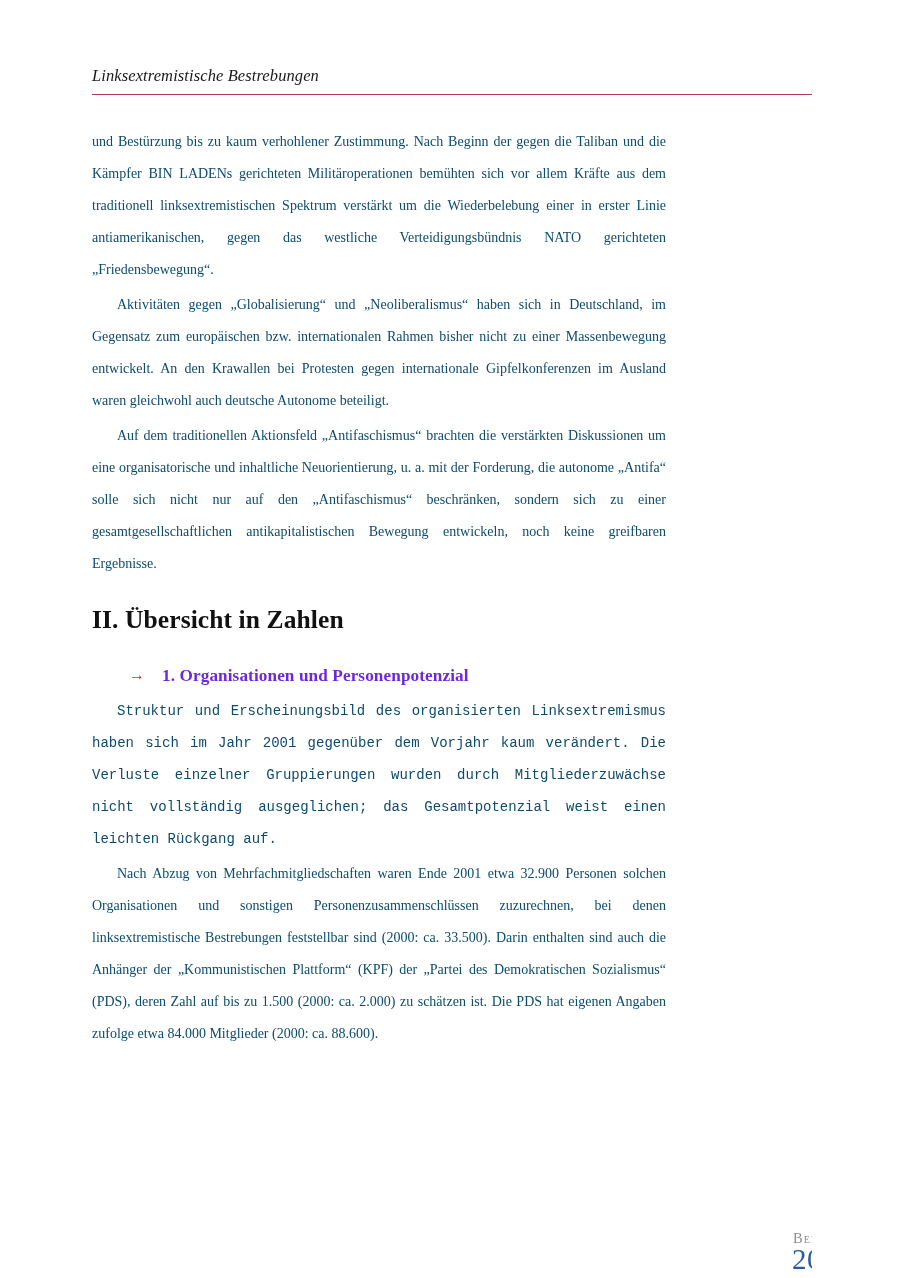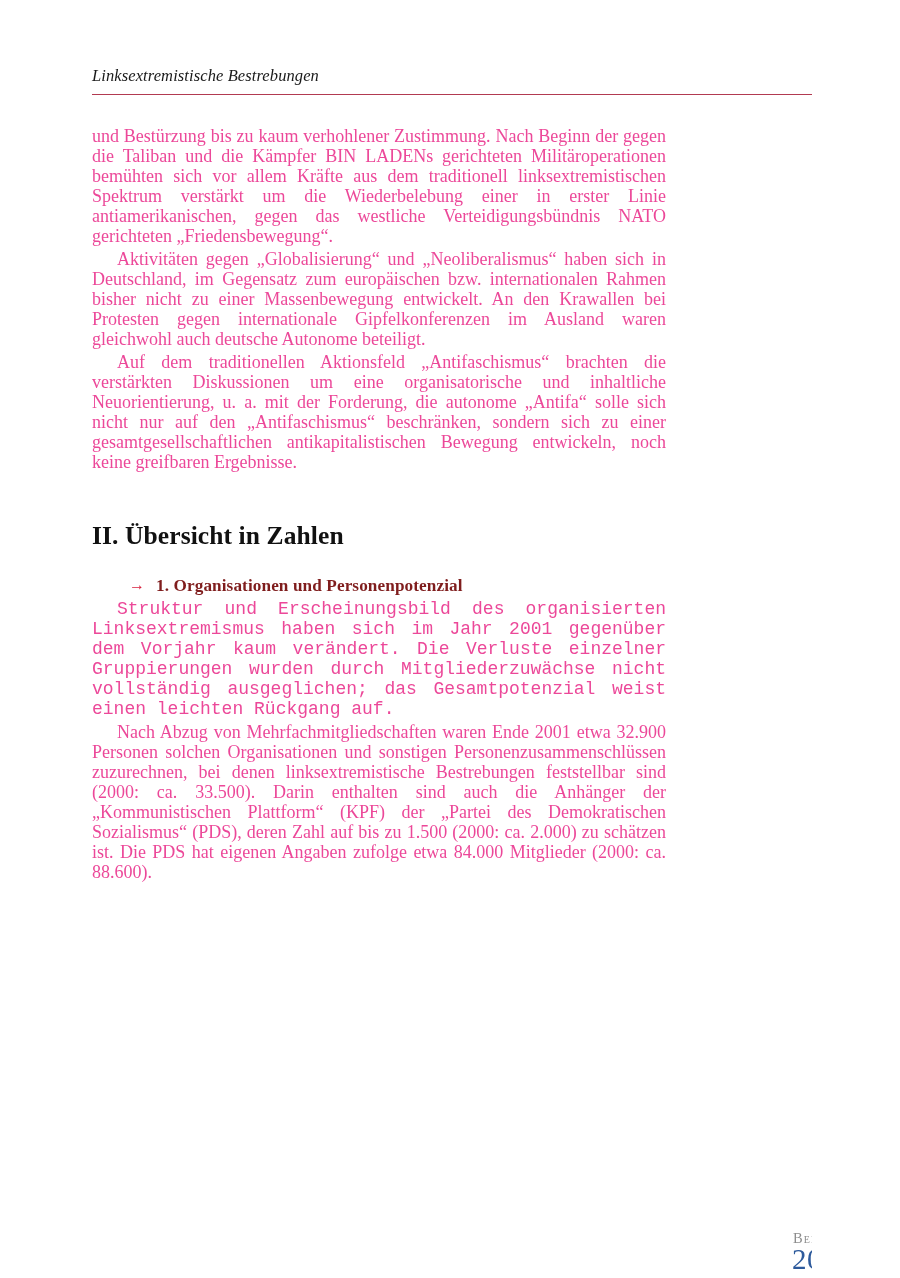--- a/index.html
+++ b/index.html
@@ -58,68 +58,68 @@
 
   
   .content {
     position: absolute;
     left: 92px;
     top: 126px;
     width: 574px;
   }
   p.body {
     margin: 0 0 0 0;
-    font-size: 18px;
-    line-height: 20px;
+    font-size: 14px;
+    line-height: 32px;
     text-align: justify;
     text-justify: inter-word;
     hyphens: manual;
-    color: #ec4899;
+    color: #0c4a6e;
   }
   p.body + p.body {
     margin-top: 3px;
   }
   p.indent {
     text-indent: 25px;
   }
 
   
   h2.section-heading {
     margin: 0;
     padding: 0;
     font-size: 25.5px;
     font-weight: bold;
     line-height: 30px;
     letter-spacing: 0.1px;
     color: #111111;
   }
   .section-heading-wrap {
-    margin-top: 49px;
+    margin-top: 25px;
   }
   .subsection-wrap {
     margin-top: 22px;
     padding-left: 37px;
     display: flex;
     align-items: baseline;
     gap: 9px;
   }
   .arrow-marker {
     color: #d81e3c;
     font-size: 16px;
     line-height: 1;
     flex: 0 0 auto;
     transform: translateY(-1px);
   }
   h3.subsection-heading {
-    margin: 2px;
+    margin: 8px;
     padding: 0;
     font-size: 17.2px;
     font-weight: bold;
     line-height: 22px;
-    color: #7f1d1d;
+    color: #6d28d9;
     letter-spacing: 0.1px;
   }
   .after-subheading {
     margin-top: 22px;
     font-family: Liberation Mono, monospace;
   }
 
   
   .edge-tab {
     position: absolute;

